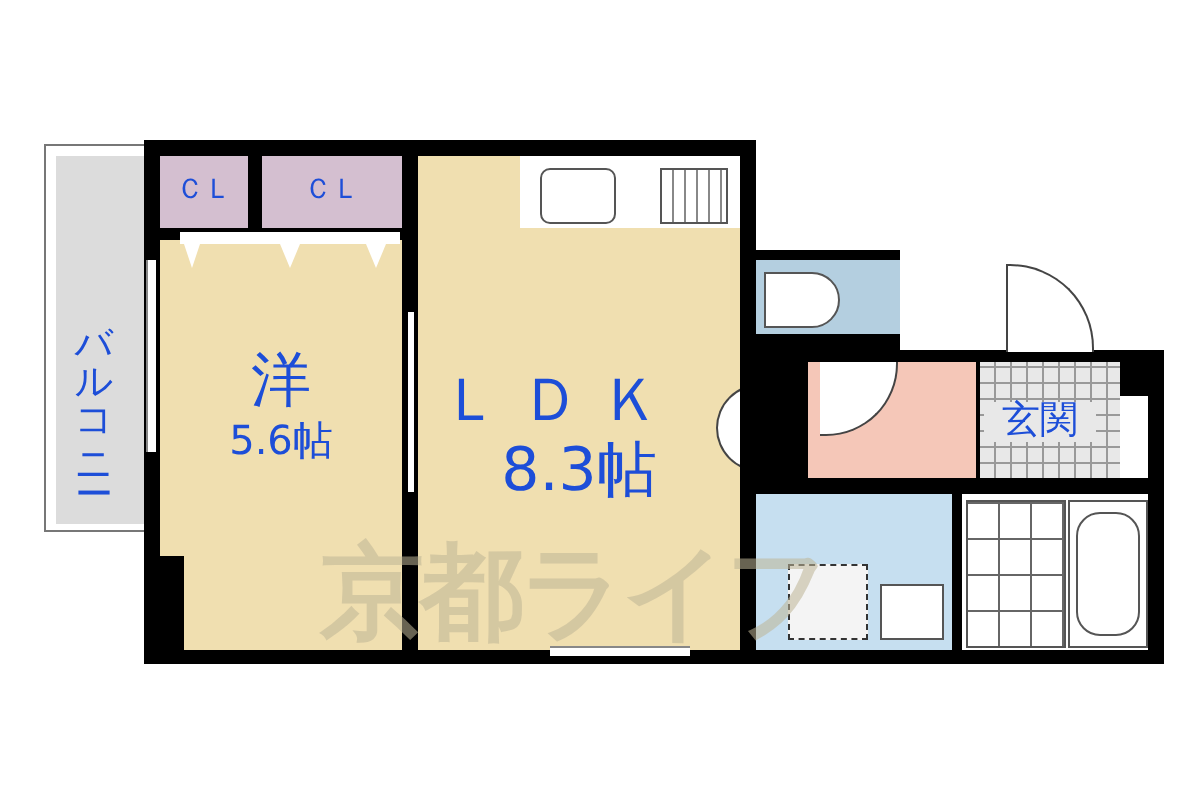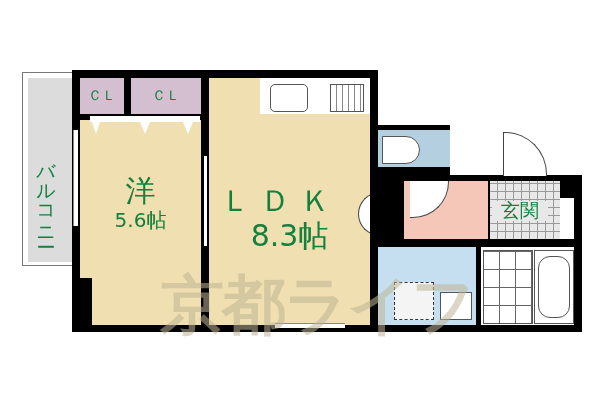--- a/index.html
+++ b/index.html
@@ -1,20 +1,20 @@
 <!DOCTYPE html>
 <html><head>
 <meta charset="utf-8">
 <style>
   html,body{margin:0;padding:0;background:#fff;}
   body{width:600px;height:400px;position:relative;overflow:hidden;font-family:"DejaVu Sans",sans-serif;}
   .abs{position:absolute;}
   .wall{position:absolute;background:#000;}
-  .label{position:absolute;color:#15803d;text-align:center;line-height:1.05;}
-  .wm{position:absolute;left:160px;top:262px;font-size:64px;font-weight:bold;color:rgba(190,180,150,0.55);letter-spacing:-2px;white-space:nowrap;font-family:Liberation Serif, serif;}
+  .label{position:absolute;color:#1d4ed8;text-align:center;line-height:1.05;}
+  .wm{position:absolute;left:160px;top:262px;font-size:52px;font-weight:bold;color:rgba(190,180,150,0.55);letter-spacing:-2px;white-space:nowrap;font-family:Liberation Serif, serif;}
 </style>
 </head>
 <body>
 
 <div class="abs" style="left:22px;top:72px;width:50px;height:192px;background:#fff;border:1px solid #777;"></div>
 <div class="abs" style="left:28px;top:78px;width:44px;height:184px;background:#dcdcdc;"></div>
 <div class="label" style="left:36px;top:150px;width:20px;font-size:19px;writing-mode:vertical-rl;">バルコニー</div>
 
 <div class="wall" style="left:72px;top:70px;width:306px;height:262px;"></div>
 

